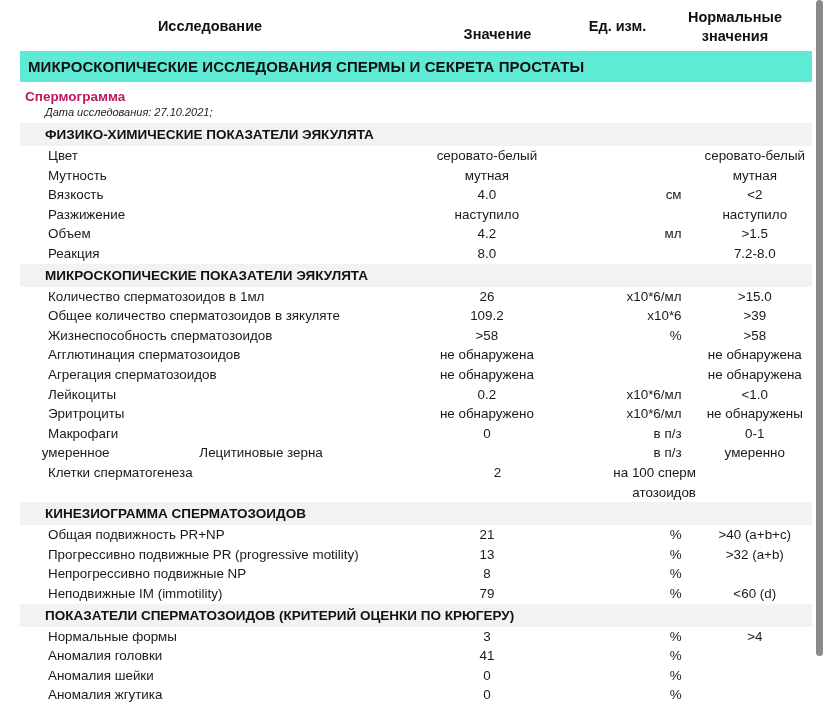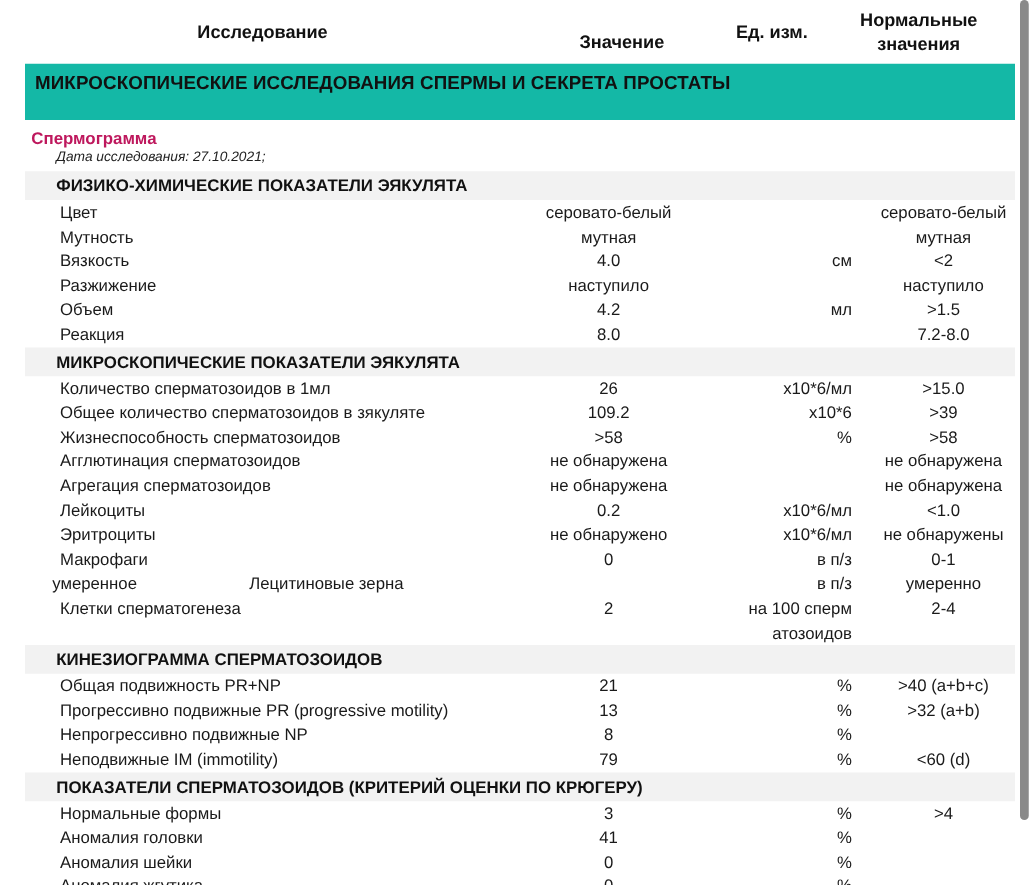--- a/index.html
+++ b/index.html
@@ -41,22 +41,22 @@
   .col-name   { width: 420px; box-sizing: border-box; padding-left: 48px; text-align: center; }
   .col-value  { width: 155px; margin-top: 16px; }
   .col-unit   { width: 85px;  }
   .col-norm   { width: 150px; }
 
   .th.col-name { text-align: center; padding-left: 0; }
 
   
   .doc-title-band {
     margin-left: 20px;
-    background: #14b8a6;
-    padding: 7px 0 21px 8px;
+    background: #5eead4;
+    padding: 7px 0 7px 8px;
     font-size: 15px;
     font-weight: bold;
     letter-spacing: 0.1px;
     color: #111;
   }
 
   .study-name {
     margin-left: 25px;
     margin-top: 7px;
     font-size: 13.5px;
@@ -242,21 +242,20 @@
       <div class="row">
         <div class="cell cell-value">умеренное</div>
         <div class="cell cell-name">Лецитиновые зерна</div>
         <div class="cell cell-unit">в п/з</div>
         <div class="cell cell-norm">умеренно</div>
       </div>
       <div class="row">
         <div class="cell cell-name">Клетки сперматогенеза</div>
         <div class="cell cell-value">2</div>
         <div class="cell cell-unit">на 100 сперматозоидов</div>
-        <div class="cell cell-norm">2-4</div>
       </div>
       <div class="section-band">КИНЕЗИОГРАММА СПЕРМАТОЗОИДОВ</div>
       <div class="row">
         <div class="cell cell-name">Общая подвижность PR+NP</div>
         <div class="cell cell-value">21</div>
         <div class="cell cell-unit">%</div>
         <div class="cell cell-norm">&gt;40 (a+b+c)</div>
       </div>
       <div class="row">
         <div class="cell cell-name">Прогрессивно подвижные PR (progressive motility)</div>

